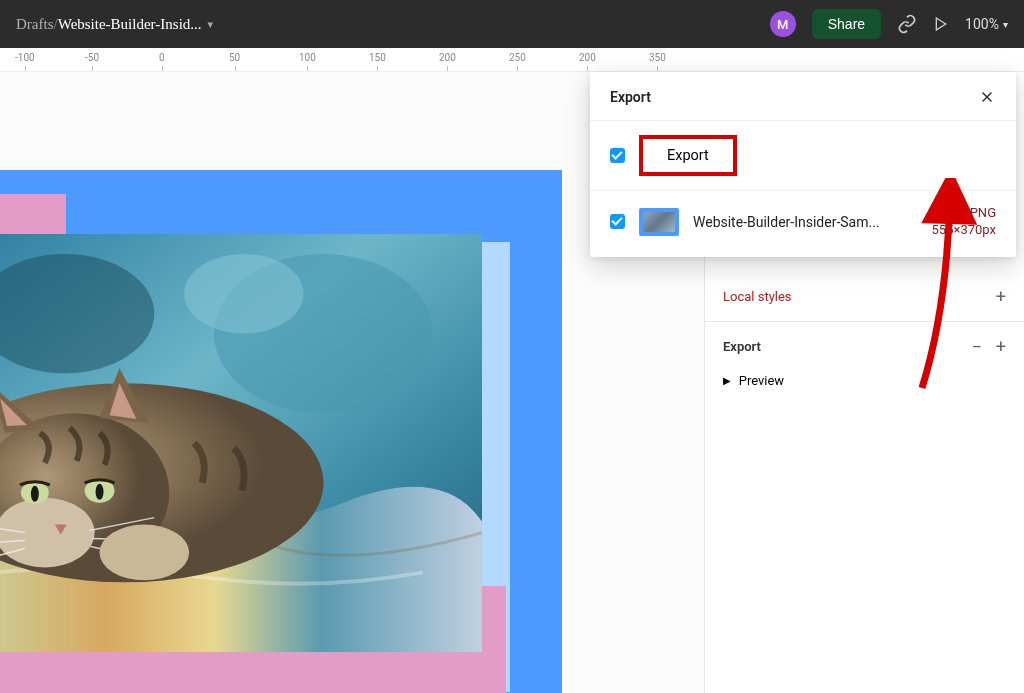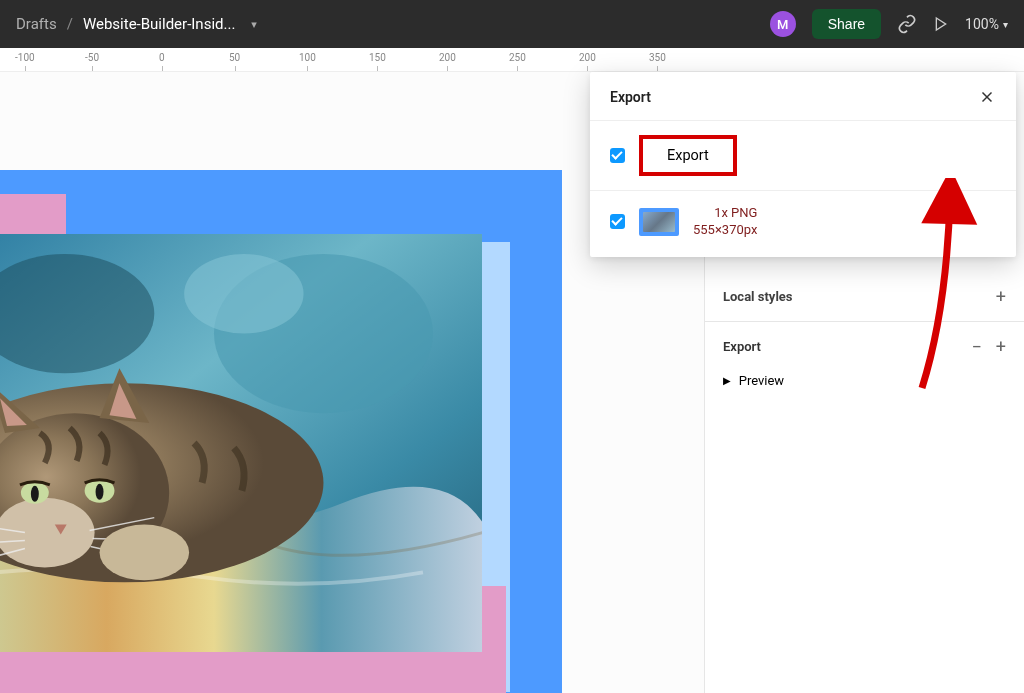--- a/index.html
+++ b/index.html
@@ -1,20 +1,20 @@
 <!DOCTYPE html>
 <html><head>
   <meta charset="utf-8">
   <style>
     * { box-sizing: border-box; margin: 0; padding: 0; }
     html, body { width: 1024px; height: 693px; overflow: hidden; font-family: -apple-system, BlinkMacSystemFont, "Segoe UI", Roboto, sans-serif; background: #fff; }
     
     
     .topbar { height: 48px; background: #2c2c2c; display: flex; align-items: center; padding: 0 16px; color: #bbb; }
-    .breadcrumb { display: flex; align-items: center; gap: 10px; flex: 1; }
+    .breadcrumb { display: flex; align-items: center; gap: 0; flex: 1; font-family: Liberation Serif, serif; }
     .breadcrumb .drafts { color: #b0b0b0; font-size: 15px; }
     .breadcrumb .sep { color: #888; font-size: 15px; }
     .breadcrumb .file { color: #fff; font-size: 15px; }
     .breadcrumb .chev { color: #aaa; font-size: 11px; margin-left: 6px; }
     .top-actions { display: flex; align-items: center; gap: 16px; }
     .avatar { width: 26px; height: 26px; border-radius: 50%; background: #9b51e0; color: #fff; display: flex; align-items: center; justify-content: center; font-size: 13px; font-weight: 500; }
     .share-btn { background: #14532d; color: #fff; border: none; padding: 7px 16px; border-radius: 6px; font-size: 14px; font-weight: 400; cursor: pointer; }
     .link-icon, .play-icon { color: #ccc; cursor: pointer; display: flex; align-items: center; }
     .zoom { color: #ddd; font-size: 14px; display: flex; align-items: center; gap: 4px; cursor: pointer; }
     
@@ -189,21 +189,21 @@
 
         <ellipse cx="200" cy="320" rx="45" ry="28" fill="#c8b898"></ellipse>
       </svg>
     </div>
   </div>
 
   <div class="sidebar">
     <div style="height:200px"></div>
     <div class="side-section">
       <div class="side-row">
-        <span class="side-label" style="font-weight:700;color:#404040">Local styles</span>
+        <span class="side-label" style="font-weight:400;color:#b91c1c">Local styles</span>
         <span class="plus-ic">+</span>
       </div>
     </div>
     <div class="side-section" style="border-bottom:none">
       <div class="side-row">
         <span class="side-label">Export</span>
         <div class="side-icons">
           <span class="minus-ic">−</span>
           <span class="plus-ic">+</span>
         </div>
@@ -226,20 +226,21 @@
         </svg>
     </span>
   </div>
   <div class="pop-selrow">
     <div class="chk"></div>
     <div class="pop-export-btn">Export</div>
   </div>
   <div class="pop-item">
     <div class="chk"></div>
     <div class="thumb"></div>
+    <span class="item-name">Website-Builder-Insider-Sam...</span>
     <div class="item-meta">
       <div>1x PNG</div>
       <div>555×370px</div>
     </div>
   </div>
 </div>
 
 <svg class="arrow" width="110" height="220">
   <defs>
       <marker id="ah" markerWidth="12" markerHeight="12" refX="6" refY="6" orient="auto">

